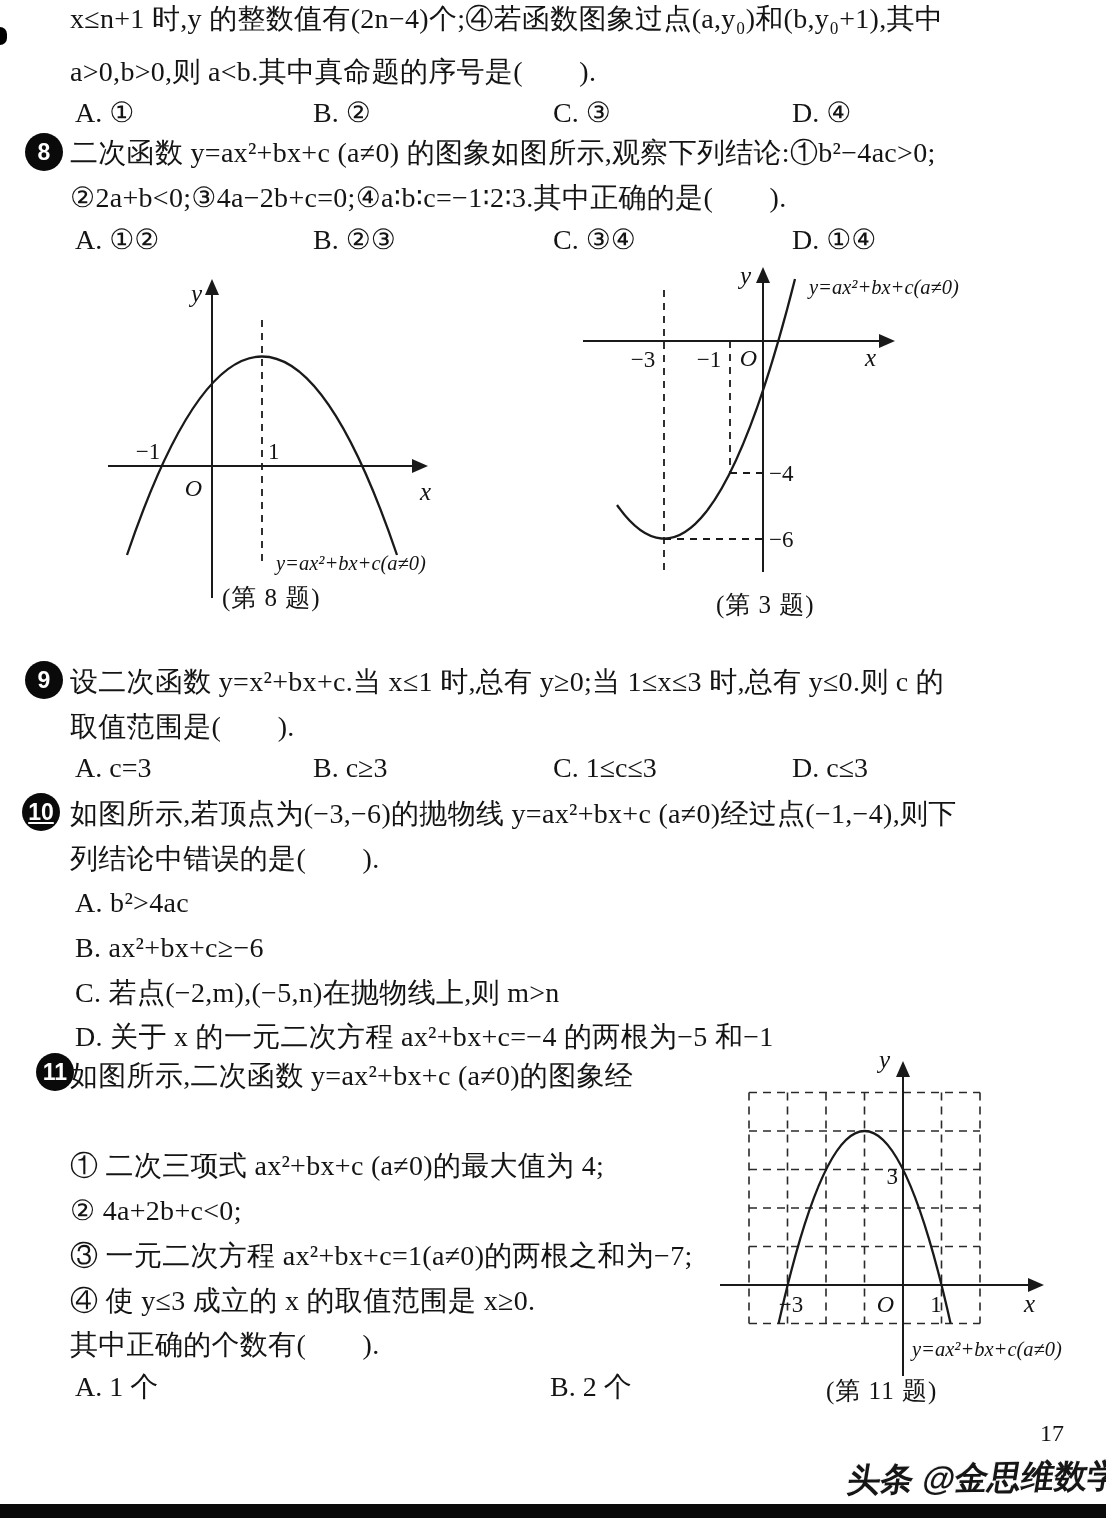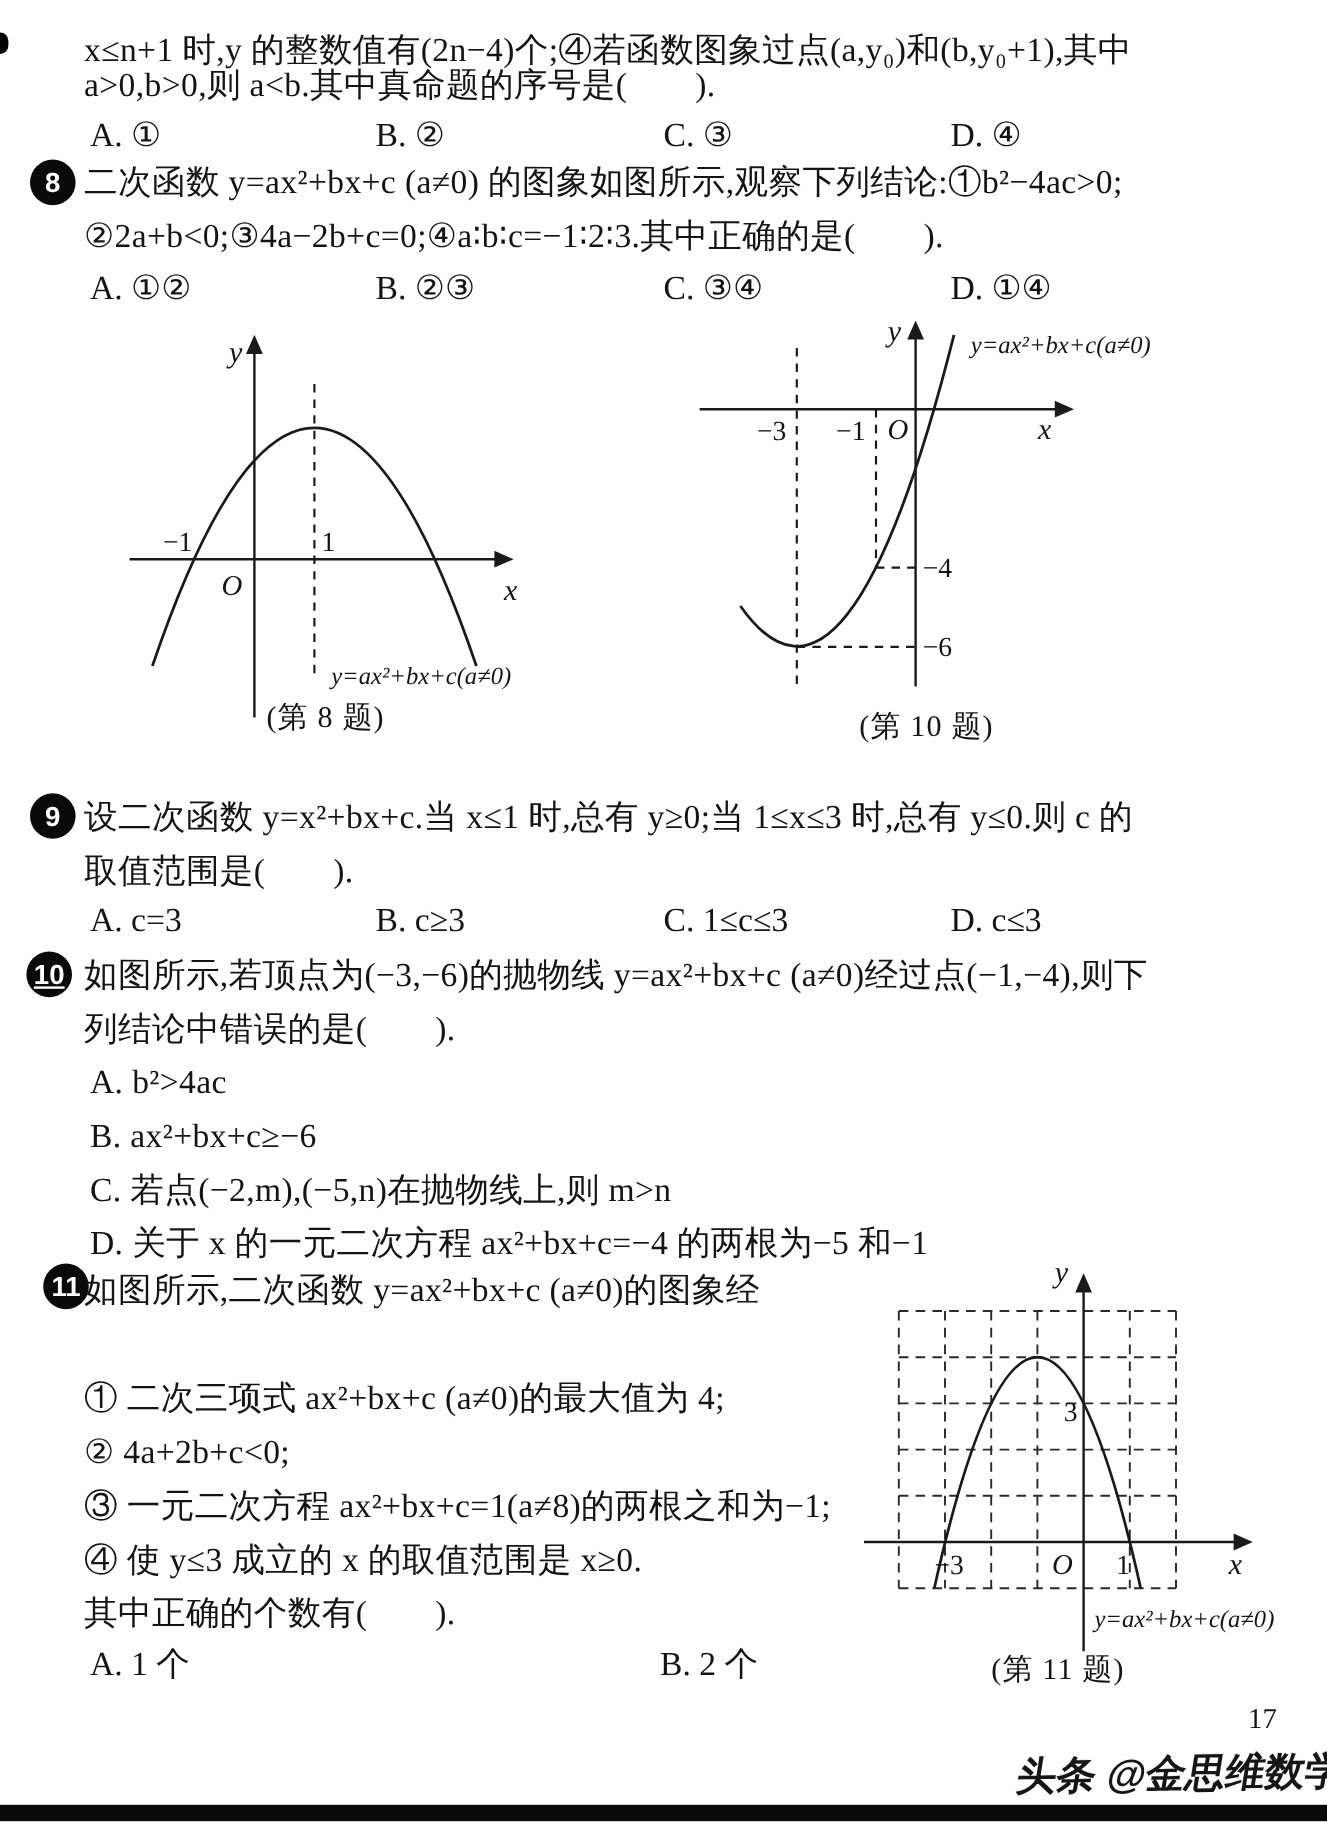--- a/index.html
+++ b/index.html
@@ -44,21 +44,21 @@
   .bottombar{position:absolute;left:0;width:100%;background:#0a0a0a;}
   .bindmark{position:absolute;left:0;width:7px;height:18px;background:#000;border-radius:0 9px 9px 0;}
 </style>
 </head>
 <body>
 
 <div class="page">
 
   <div class="bindmark" style="top:27px;"></div>
 
-  <div class="line" style="left:70px;top:24px;">x≤n+1 时,y 的整数值有(2n−4)个;④若函数图象过点(a,y₀)和(b,y₀+1),其中</div>
+  <div class="line" style="left:70px;top:0;">x≤n+1 时,y 的整数值有(2n−4)个;④若函数图象过点(a,y₀)和(b,y₀+1),其中</div>
   <div class="line" style="left:70px;top:53px;">a&gt;0,b&gt;0,则 a&lt;b.其中真命题的序号是(　　).</div>
   <div class="row" style="top:96px;">
     <span class="opt" style="left:75px;">A. ①</span>
     <span class="opt" style="left:313px;">B. ②</span>
     <span class="opt" style="left:553px;">C. ③</span>
     <span class="opt" style="left:792px;">D. ④</span>
   </div>
 
   <div class="qnum" style="left:25px;top:133px;">8</div>
   <div class="line" style="left:70px;top:134px;">二次函数 y=ax²+bx+c (a≠0) 的图象如图所示,观察下列结论:①b²−4ac&gt;0;</div>
@@ -102,21 +102,21 @@
       <text class="it" x="188" y="34" text-anchor="end" font-size="25">y</text>
       <text class="it" x="302" y="116" font-size="25">x</text>
       <text class="it" x="194" y="116" text-anchor="end" font-size="24">O</text>
       <text x="80" y="117" text-anchor="middle" font-size="23">−3</text>
       <text x="146" y="117" text-anchor="middle" font-size="23">−1</text>
       <text x="206" y="231" font-size="23">−4</text>
       <text x="206" y="297" font-size="23">−6</text>
       <text class="it" x="246" y="44" font-size="20.5">y=ax²+bx+c(a≠0)</text>
     </svg>
   </div>
-  <div class="figcap" style="left:716px;top:588px;">(第 10 题)</div>
+  <div class="figcap" style="left:716px;top:588px;">(第 3 题)</div>
 
   <div class="qnum" style="left:25px;top:661px;">9</div>
   <div class="line" style="left:70px;top:663px;">设二次函数 y=x²+bx+c.当 x≤1 时,总有 y≥0;当 1≤x≤3 时,总有 y≤0.则 c 的</div>
   <div class="line" style="left:70px;top:708px;">取值范围是(　　).</div>
   <div class="row" style="top:752px;">
     <span class="opt" style="left:75px;">A. c=3</span>
     <span class="opt" style="left:313px;">B. c≥3</span>
     <span class="opt" style="left:553px;">C. 1≤c≤3</span>
     <span class="opt" style="left:792px;">D. c≤3</span>
   </div>
@@ -126,21 +126,21 @@
   <div class="line" style="left:70px;top:840px;">列结论中错误的是(　　).</div>
   <div class="line" style="left:75px;top:884px;">A. b²&gt;4ac</div>
   <div class="line" style="left:75px;top:929px;">B. ax²+bx+c≥−6</div>
   <div class="line" style="left:75px;top:974px;">C. 若点(−2,m),(−5,n)在抛物线上,则 m&gt;n</div>
   <div class="line" style="left:75px;top:1018px;">D. 关于 x 的一元二次方程 ax²+bx+c=−4 的两根为−5 和−1</div>
 
   <div class="qnum" style="left:36px;top:1053px;">11</div>
   <div class="line" style="left:70px;top:1057px;">如图所示,二次函数 y=ax²+bx+c (a≠0)的图象经</div>
   <div class="line" style="left:70px;top:1147px;">① 二次三项式 ax²+bx+c (a≠0)的最大值为 4;</div>
   <div class="line" style="left:70px;top:1192px;">② 4a+2b+c&lt;0;</div>
-  <div class="line" style="left:70px;top:1237px;">③ 一元二次方程 ax²+bx+c=1(a≠8)的两根之和为−1;</div>
+  <div class="line" style="left:70px;top:1237px;">③ 一元二次方程 ax²+bx+c=1(a≠0)的两根之和为−7;</div>
   <div class="line" style="left:70px;top:1282px;">④ 使 y≤3 成立的 x 的取值范围是 x≥0.</div>
   <div class="line" style="left:70px;top:1326px;">其中正确的个数有(　　).</div>
   <div class="row" style="top:1368px;">
     <span class="opt" style="left:75px;">A. 1 个</span>
     <span class="opt" style="left:550px;">B. 2 个</span>
   </div>
 
   <div class="fig" style="left:710px;top:1044px;">
     <svg width="396" height="340" viewBox="0 0 396 340">
 

